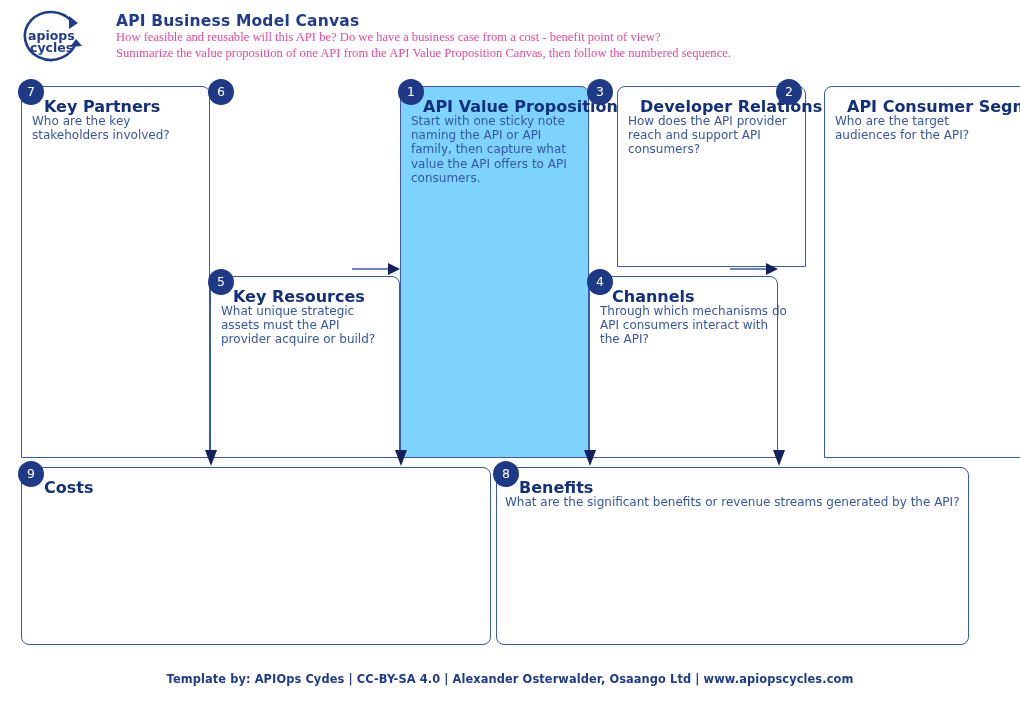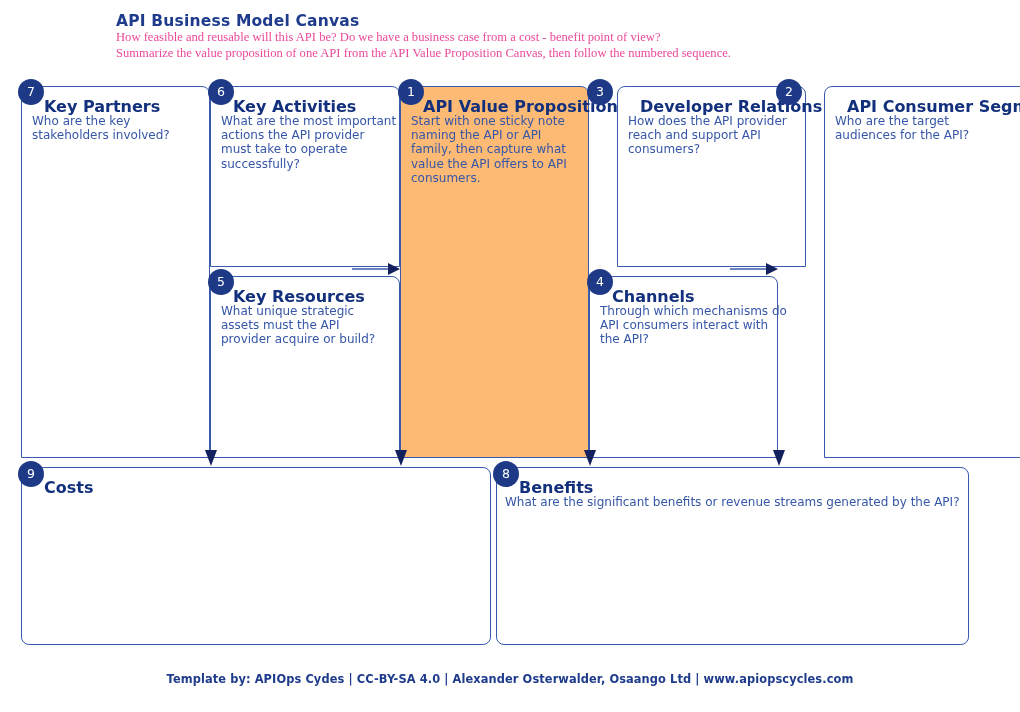--- a/index.html
+++ b/index.html
@@ -57,21 +57,21 @@
   }
 
   
   .cell {
     position: absolute;
     background: #ffffff;
     border: 1.4px solid #3a5aad;
     box-sizing: border-box;
   }
   .cell.highlight {
-    background: #fdba74;
+    background: #7dd3fc;
     border-color: #3a5aad;
   }
   .cell-text {
     position: absolute;
     left: 10px;
     top: 12px;
     right: -30px;
   }
   .cell-title {
     font-family: "DejaVu Sans", sans-serif;
@@ -131,46 +131,46 @@
     letter-spacing: 0.1px;
   }
 </style>
 </head>
 <body>
 
 <div id="canvas-root">
 
   <div id="header">
 
+    <div id="logo">
+      <svg width="78" height="58" viewBox="0 0 78 58">
+        <path d="M58 14 A26 24 0 1 0 62 34" fill="none" stroke="#1f3c8c" stroke-width="2.6" stroke-linecap="round"></path>
+        <path d="M55 8 L64 15 L55 21 Z" fill="#1f3c8c"></path>
+        <path d="M62 31 L68 38 L56 39 Z" fill="#1f3c8c"></path>
+        <text x="14" y="32" font-family="DejaVu Sans, sans-serif" font-size="12.5" font-weight="bold" fill="#1f3c8c">apiops</text>
+        <text x="16" y="44" font-family="DejaVu Sans, sans-serif" font-size="12.5" font-weight="bold" fill="#1f3c8c">cycles</text>
+      </svg>
+    </div>
 
     <div id="header-text">
       <div id="canvas-title">API Business Model Canvas</div>
       <div class="subtitle-line">How feasible and reusable will this API be? Do we have a business case from a cost - benefit point of view?</div>
       <div class="subtitle-line">Summarize the value proposition of one API from the API Value Proposition Canvas, then follow the numbered sequence.</div>
     </div>
   </div>
 
   <div class="cell" style="left:21px; top:86px; width:189px; height:372px; border-radius:8px 8px 0 0;">
     <div class="cell-text">
       <div class="cell-title">Key Partners</div>
       <div class="cell-desc">Who are the key
 stakeholders involved?</div>
     </div>
   </div>
   <div class="badge" style="left:18px; top:79px;">7</div>
 
-  <div class="cell" style="left:210px; top:86px; width:190px; height:181px; border-radius:8px 8px 0 0;">
-    <div class="cell-text">
-      <div class="cell-title">Key Activities</div>
-      <div class="cell-desc">What are the most important
-actions the API provider
-must take to operate
-successfully?</div>
-    </div>
-  </div>
   <div class="badge" style="left:208px; top:79px;">6</div>
 
   <div class="cell highlight" style="left:400px; top:86px; width:189px; height:372px; border-radius:8px 8px 0 0;">
     <div class="cell-text">
       <div class="cell-title">API Value Proposition</div>
       <div class="cell-desc">Start with one sticky note
 naming the API or API
 family, then capture what
 value the API offers to API
 consumers.</div>

